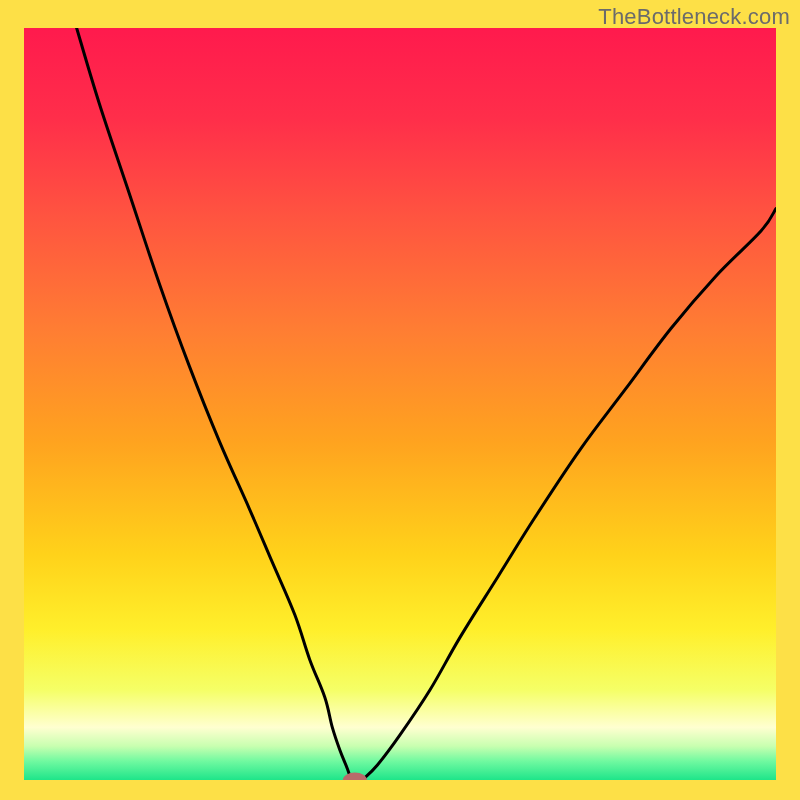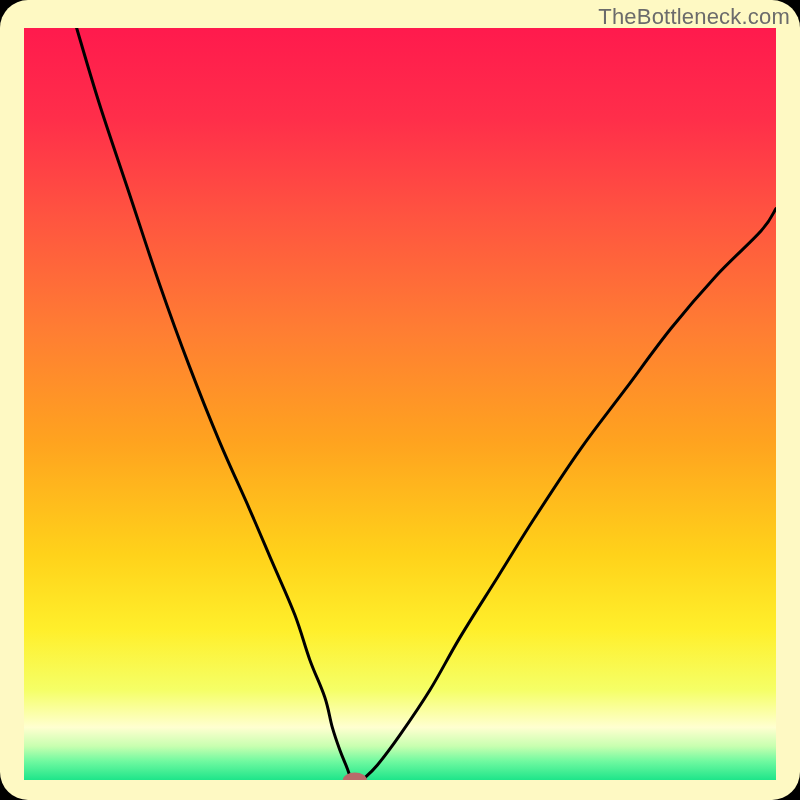--- a/index.html
+++ b/index.html
@@ -8,22 +8,21 @@
     width: 800px;
     height: 800px;
     overflow: hidden;
     background: #000;
     font-family: Arial, Helvetica, sans-serif;
   }
   .frame {
     position: relative;
     width: 800px;
     height: 800px;
-    background: #fef9c3;
-    border-radius: 28px;
+    background: #fde047;
   }
   .watermark {
     position: absolute;
     top: 4px;
     right: 10px;
     color: #6b6b6b;
     font-size: 22px;
     font-weight: 400;
     letter-spacing: 0.2px;
     font-family: Arial, Helvetica, sans-serif;

